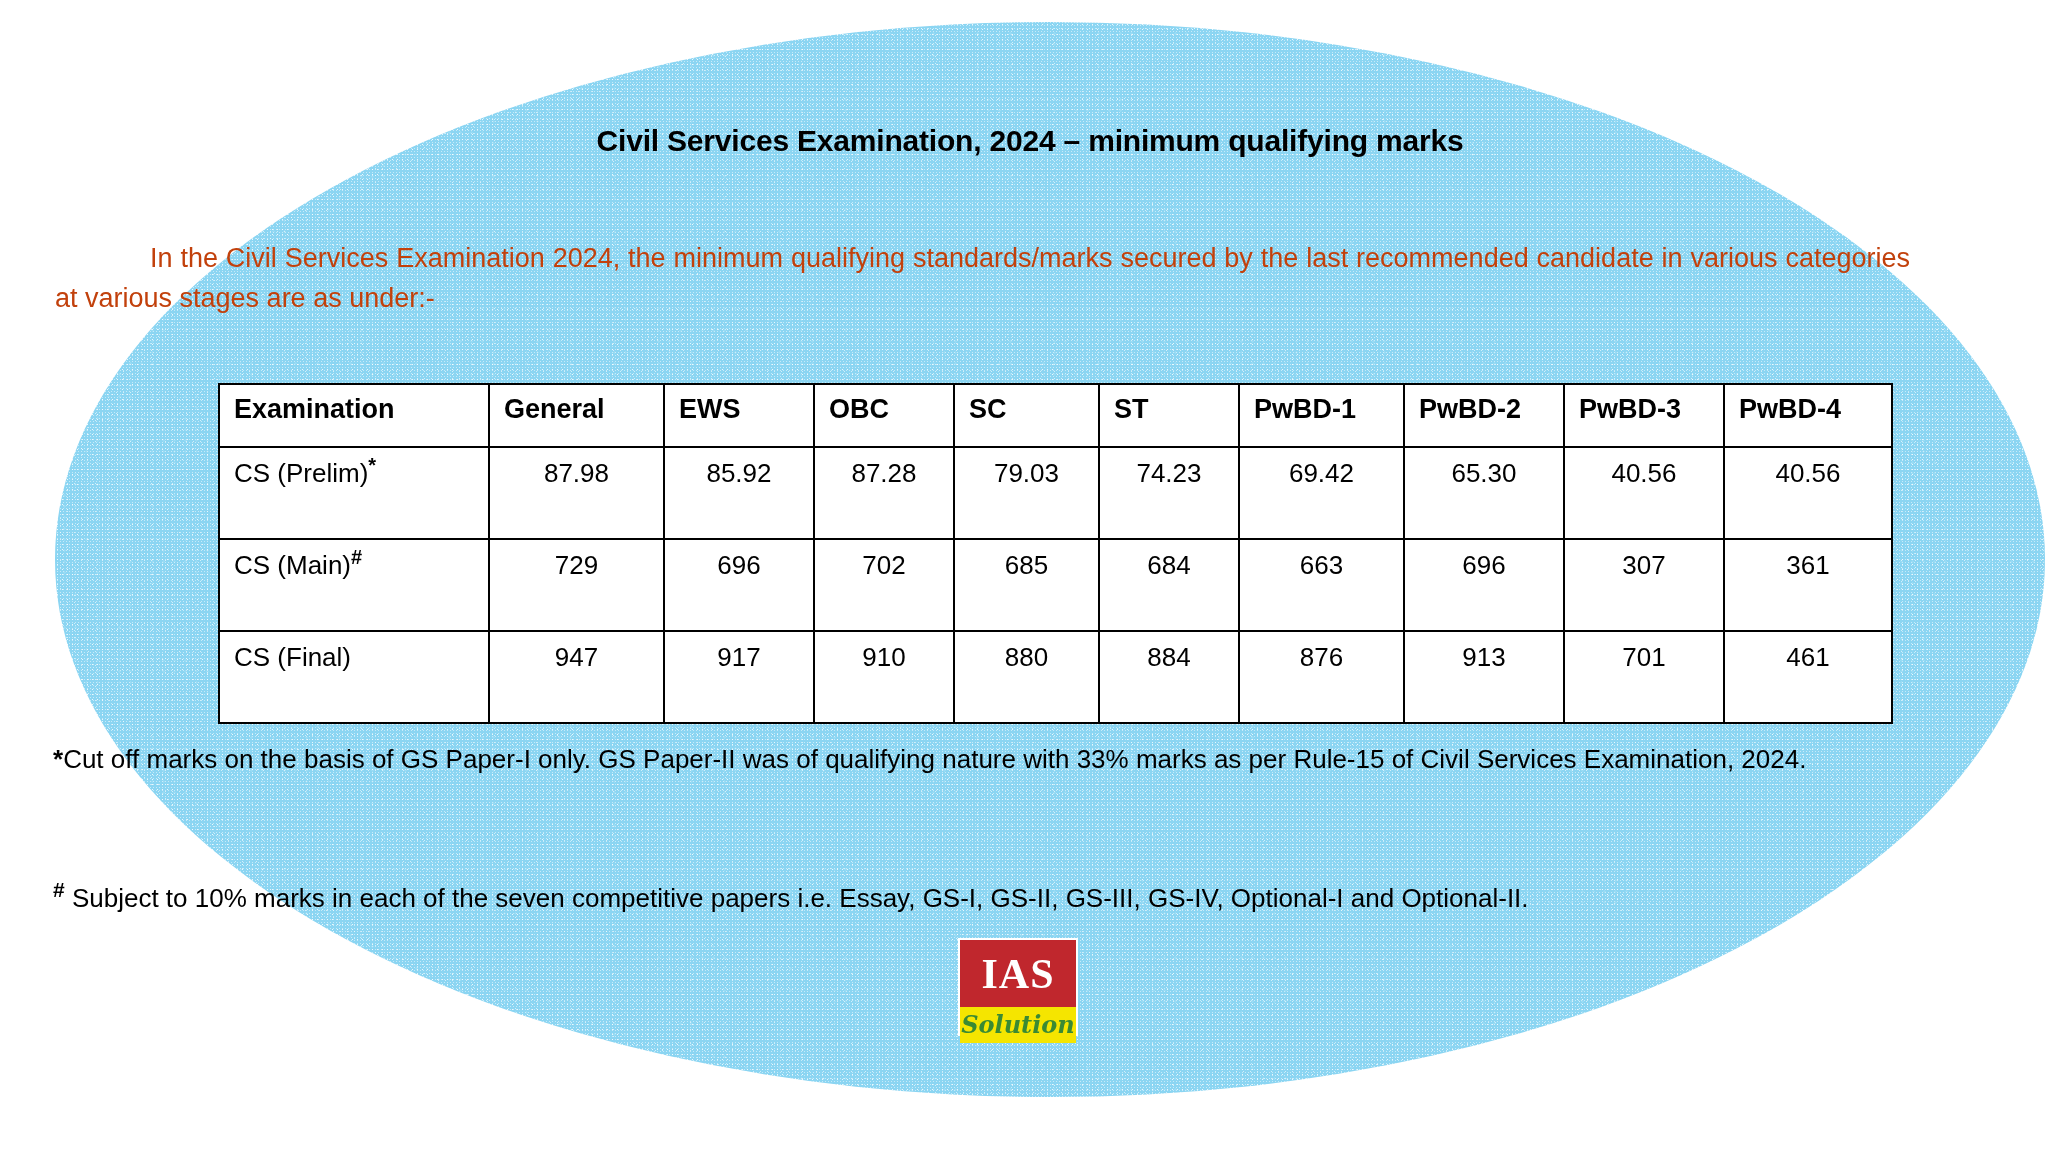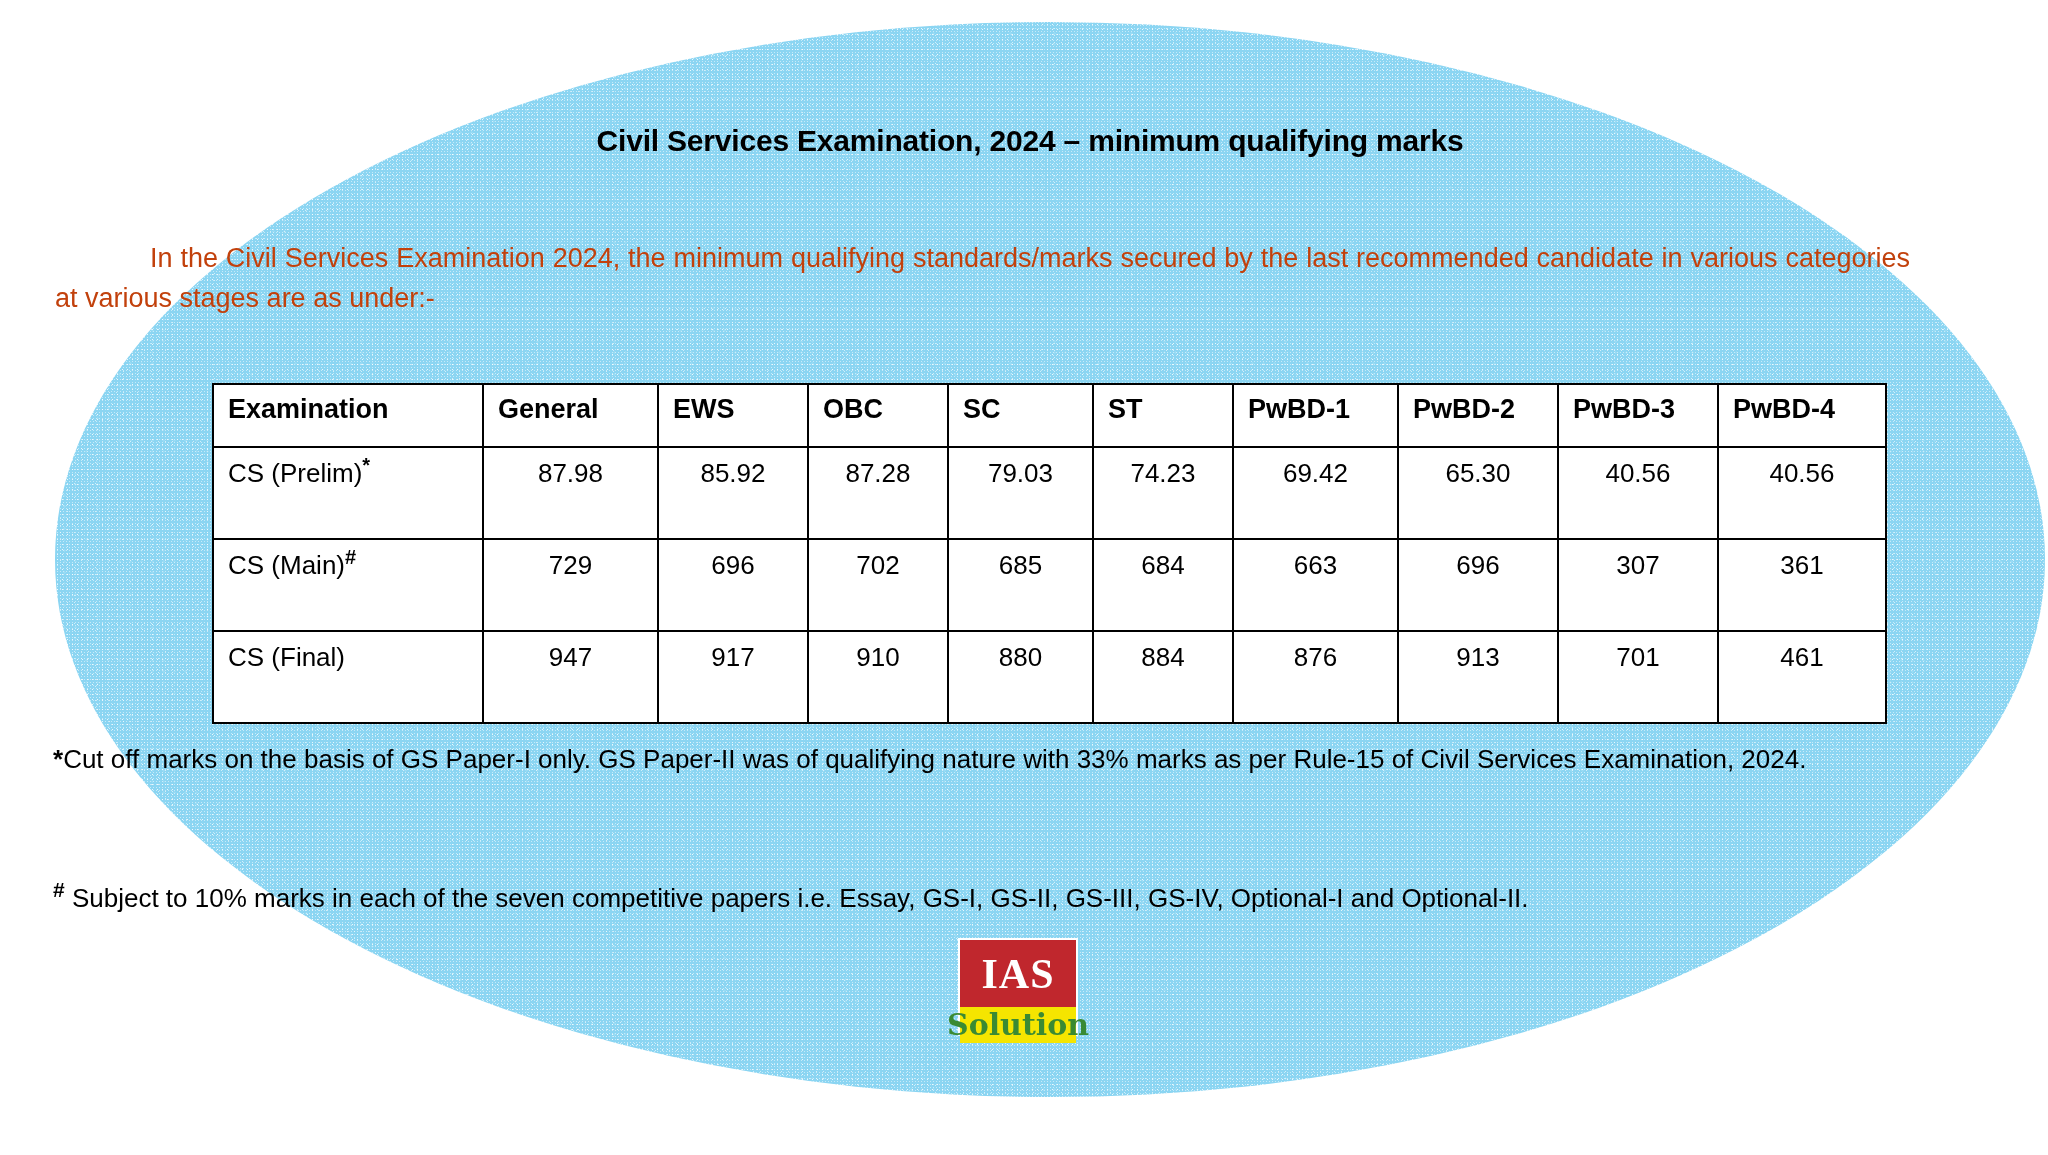--- a/index.html
+++ b/index.html
@@ -77,20 +77,21 @@
     position: absolute;
     left: 212px;
     top: 383px;
     width: 1645px;
   }
   table.marks {
     border-collapse: collapse;
     width: 1645px;
     table-layout: fixed;
     background: #ffffff;
+    margin-left: 6px;
   }
   table.marks th,
   table.marks td {
     border: 2px solid #000000;
     background: #ffffff;
     padding: 0;
     vertical-align: top;
   }
   table.marks thead th {
     height: 52px;
@@ -183,21 +184,22 @@
   #logo-bottom {
     height: 36px;
     background: #f5e500;
     display: flex;
     align-items: center;
     justify-content: center;
   }
   #logo-bottom span {
     font-family: "DejaVu Serif", serif;
     color: #3a8a33;
-    font-size: 30px;
+    font-size: 24px;
+    font-style: italic;
     font-weight: bold;
     line-height: 1;
   }
 </style>
 </head>
 <body>
 
 <div id="bg-ellipse"></div>
 
 <div id="content">

